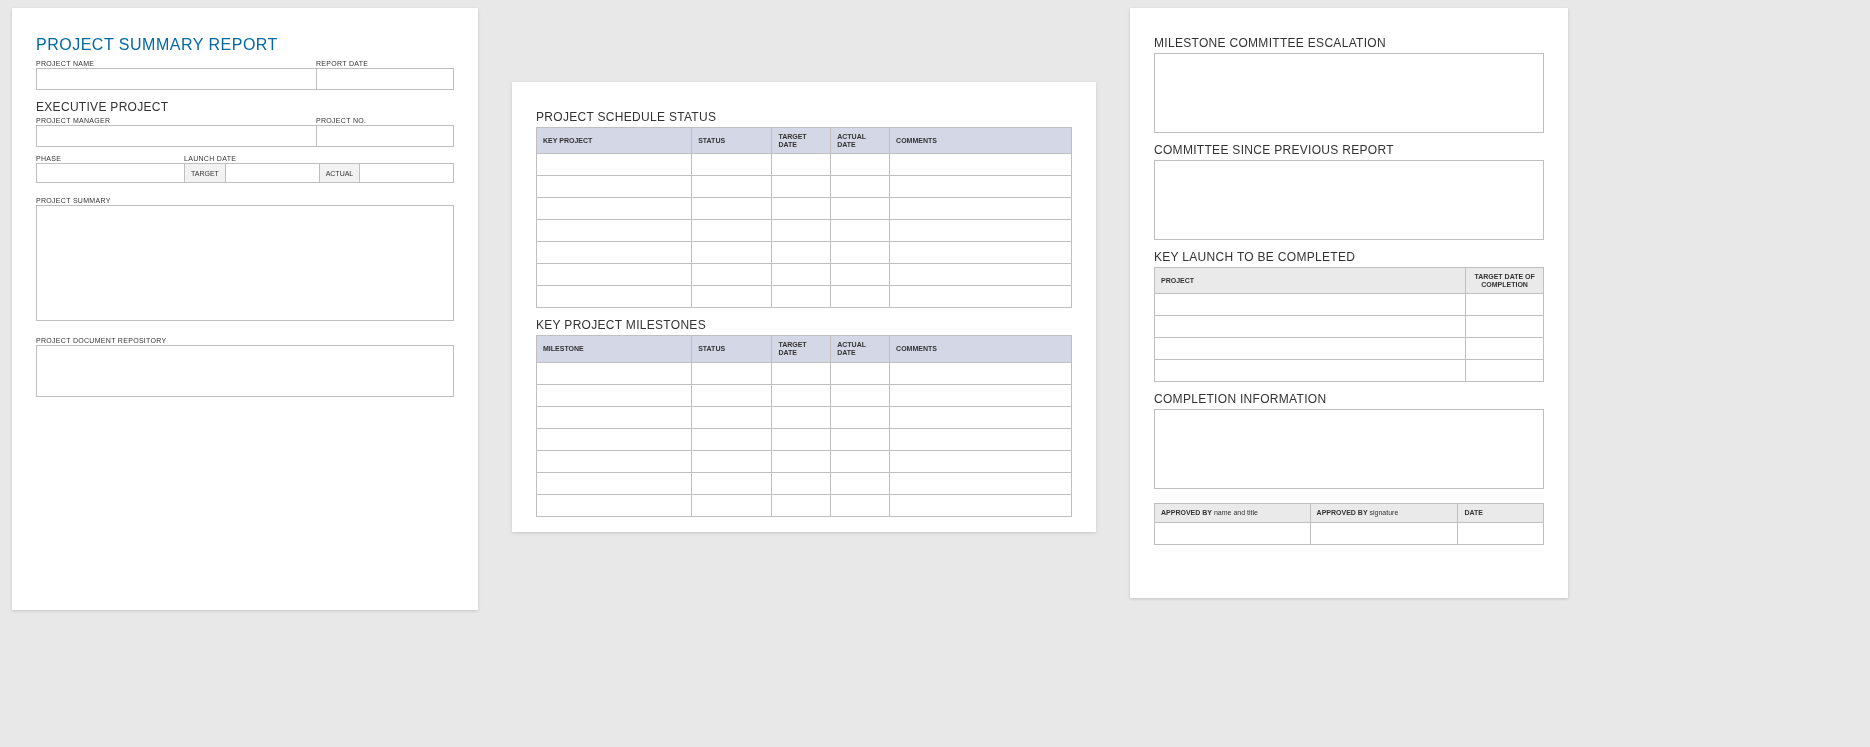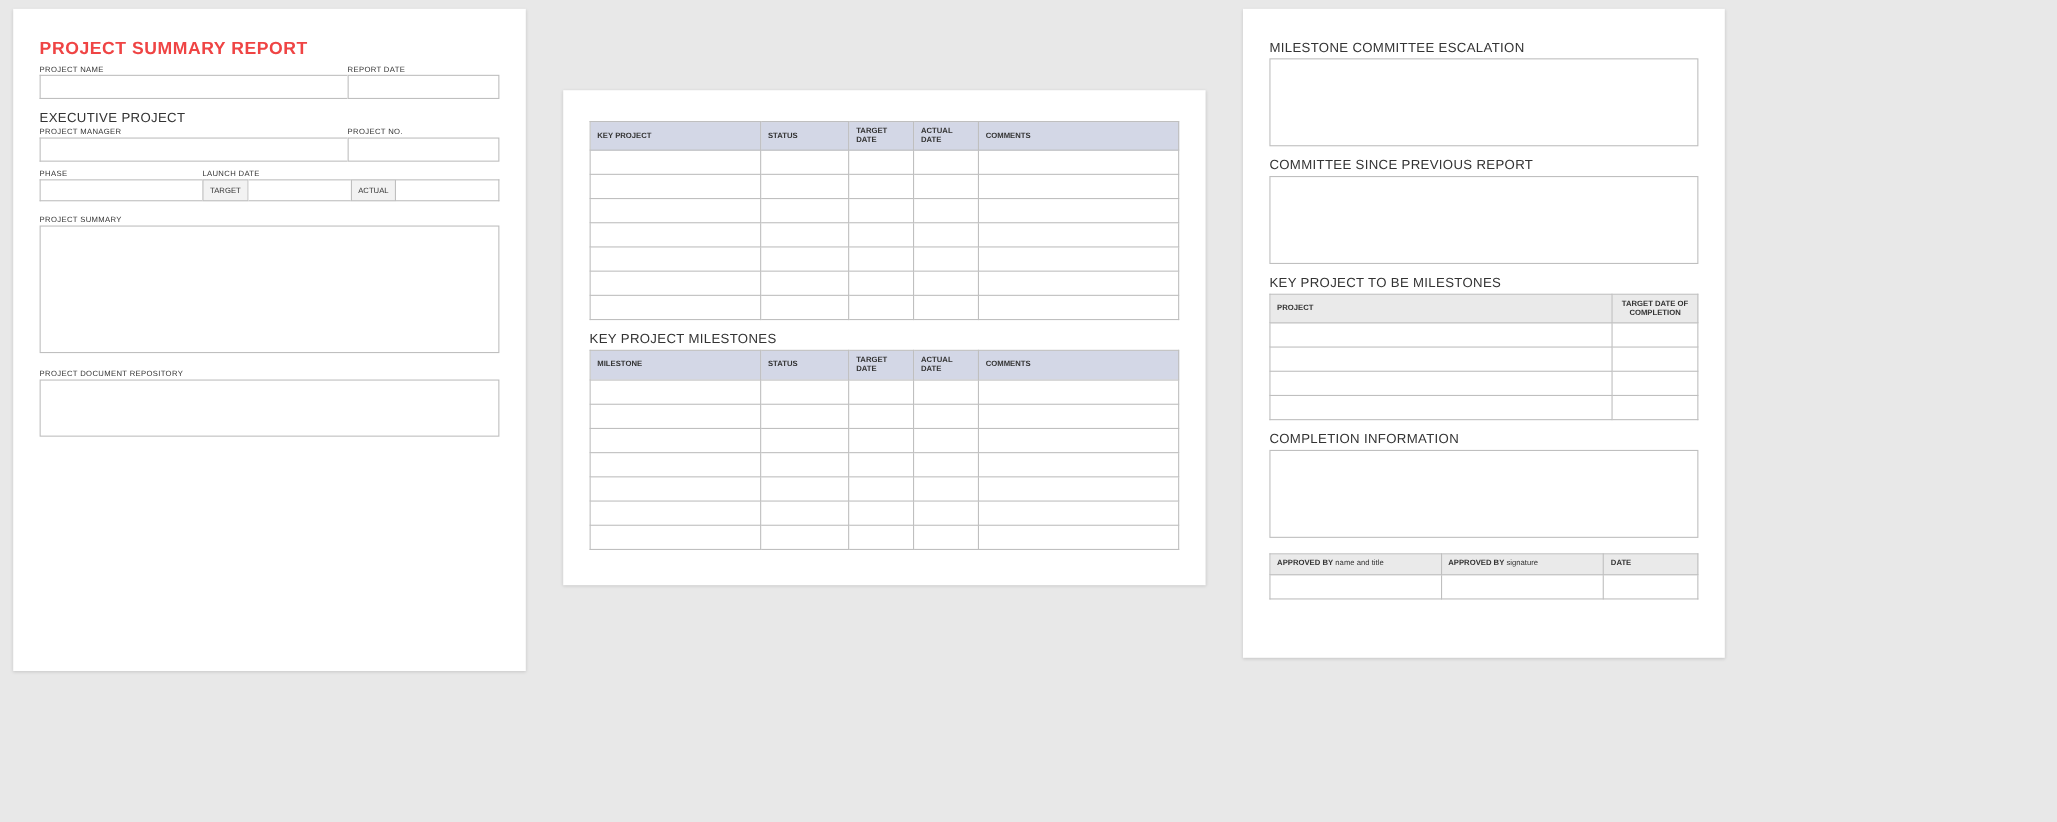--- a/index.html
+++ b/index.html
@@ -17,22 +17,22 @@
     background: #fff;
     box-shadow: 0 1px 3px rgba(0,0,0,0.15);
     padding: 28px 24px;
   }
   .page1 { width: 466px; height: 602px; }
   .page2 { width: 584px; height: 450px; margin-top: 74px; }
   .page3 { width: 438px; height: 590px; }
 
   .doc-title {
     font-size: 16px;
-    font-weight: bold;
-    color: #ef4444;
+    font-weight: normal;
+    color: #0369a1;
     letter-spacing: 0.5px;
     margin-bottom: 6px;
   }
   .field-label {
     font-size: 7px;
     letter-spacing: 0.3px;
     color: #333;
     margin-bottom: 1px;
     font-weight: 500;
   }
@@ -131,20 +131,21 @@
   </div>
 
   <div class="field-label">PROJECT SUMMARY</div>
   <div class="box" style="height:116px; margin-bottom:16px;"></div>
 
   <div class="field-label">PROJECT DOCUMENT REPOSITORY</div>
   <div class="box" style="height:52px;"></div>
 </div>
 
 <div class="page page2">
+  <div class="section-title" style="margin-top:0;">PROJECT SCHEDULE STATUS</div>
   <table>
     <colgroup>
         <col style="width:29%">
         <col style="width:15%">
         <col style="width:11%">
         <col style="width:11%">
         <col style="width:34%">
       </colgroup>
     <thead>
         <tr>
@@ -280,21 +281,21 @@
   </table>
 </div>
 
 <div class="page page3">
   <div class="section-title" style="margin-top:0;">MILESTONE COMMITTEE ESCALATION</div>
   <div class="box" style="height:80px; margin-bottom:6px;"></div>
 
   <div class="section-title">COMMITTEE SINCE PREVIOUS REPORT</div>
   <div class="box" style="height:80px; margin-bottom:6px;"></div>
 
-  <div class="section-title">KEY PROJECT TO BE MILESTONES</div>
+  <div class="section-title">KEY LAUNCH TO BE COMPLETED</div>
   <table class="kp-table">
     <colgroup>
         <col style="width:80%">
         <col style="width:20%">
       </colgroup>
     <thead>
         <tr>
       <th>PROJECT</th>
       <th style="text-align:center;">TARGET DATE OF COMPLETION</th>
     </tr>

